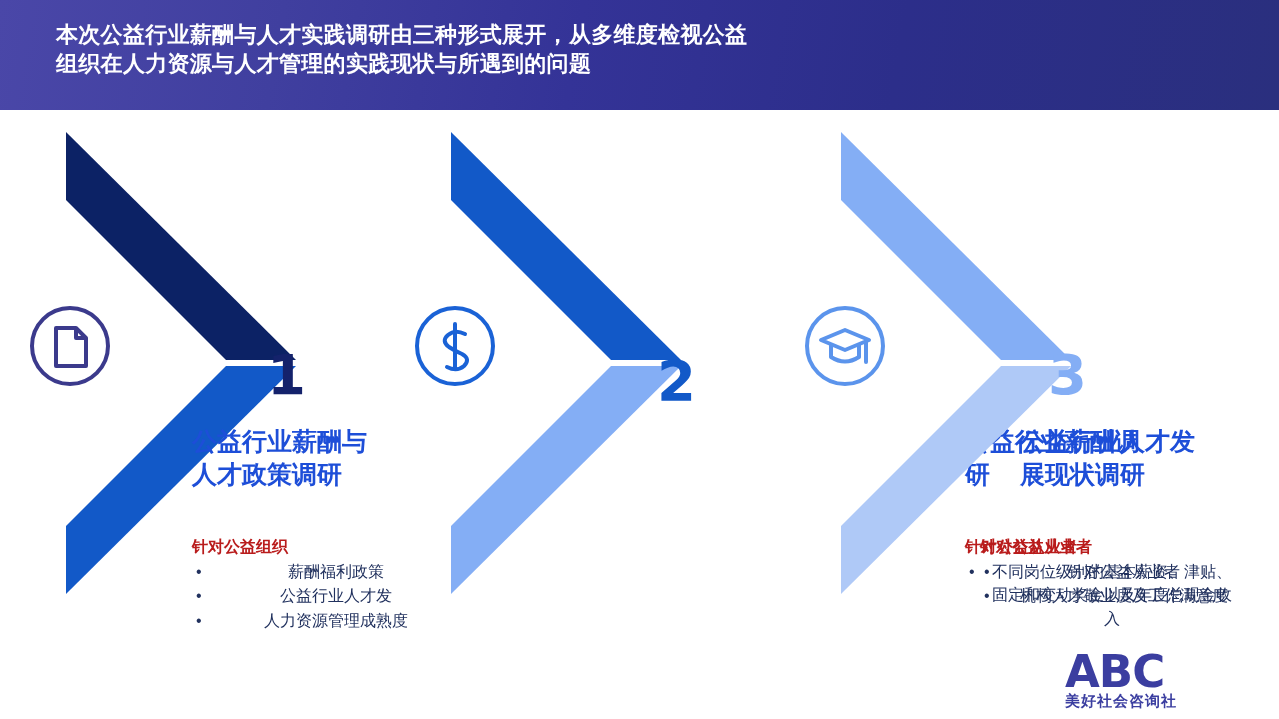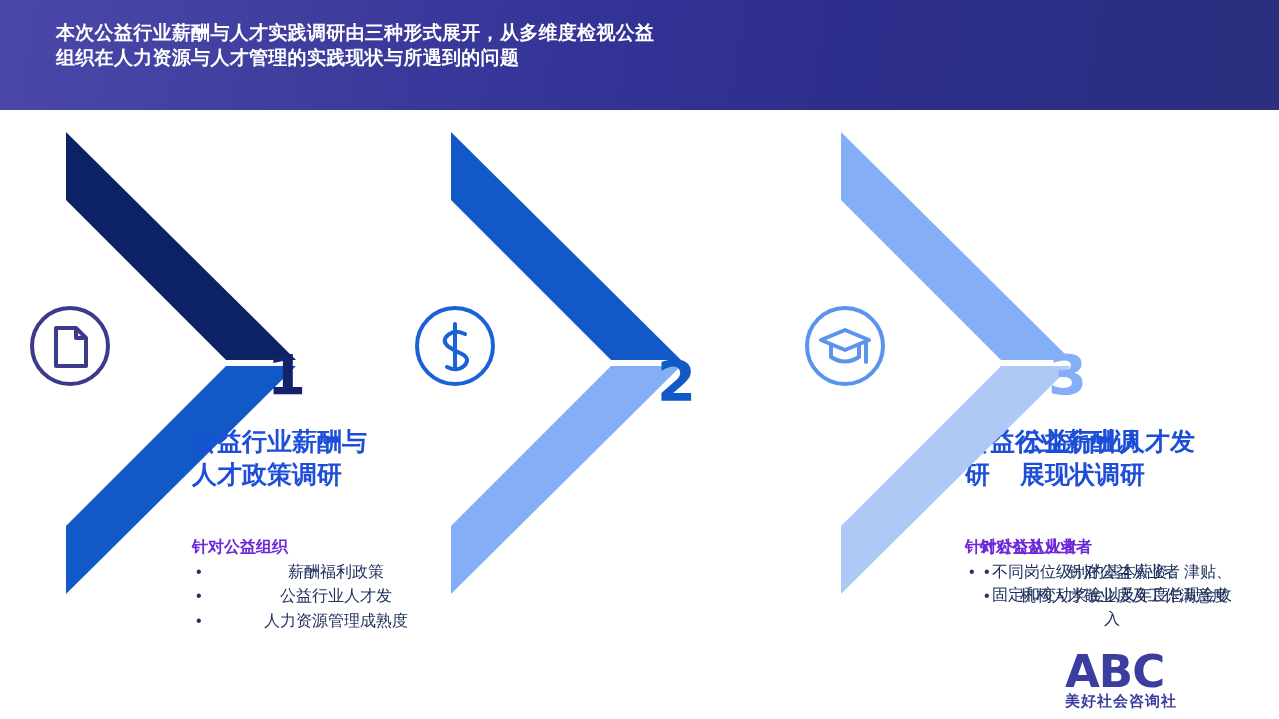--- a/index.html
+++ b/index.html
@@ -23,21 +23,21 @@
     height: 110px;
     background: linear-gradient(100deg, #4a47a8 0%, #403f9f 22%, #343397 45%, #2c2e8a 70%, #2a2f7e 100%);
     box-sizing: border-box;
   }
   #header-title {
     position: absolute;
     left: 56px;
     top: 20px;
     width: 1190px;
     color: #ffffff;
-    font-size: 19px;
+    font-size: 22px;
     font-weight: bold;
     line-height: 1.34;
     letter-spacing: 0.3px;
     white-space: pre-line;
   }
 
   
   #stage {
     position: absolute;
     left: 0; top: 110px;
@@ -100,21 +100,21 @@
     font-size: 16px;
     line-height: 1.45;
     color: #21315e;
   }
   .step-1 .step-body { left: 192px; top: 425px; width: 262px; }
   .step-2 .step-body { left: 580px; top: 425px; width: 268px; }
   .step-3 .step-body { left: 205px; top: 425px; width: 262px; }
 
   .body-lead {
     font-weight: bold;
-    color: #6d28d9;
+    color: #b91c1c;
     margin-bottom: 2px;
   }
   .bullet-list {
     list-style: none;
     margin: 0;
     padding: 0;
   }
   .bullet-row {
     display: flex;
     align-items: flex-start;

